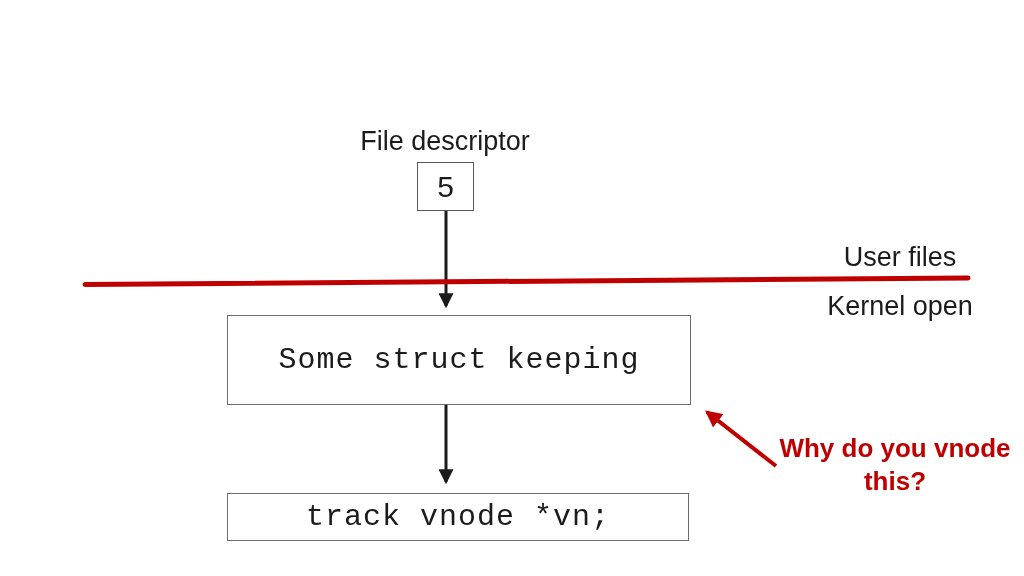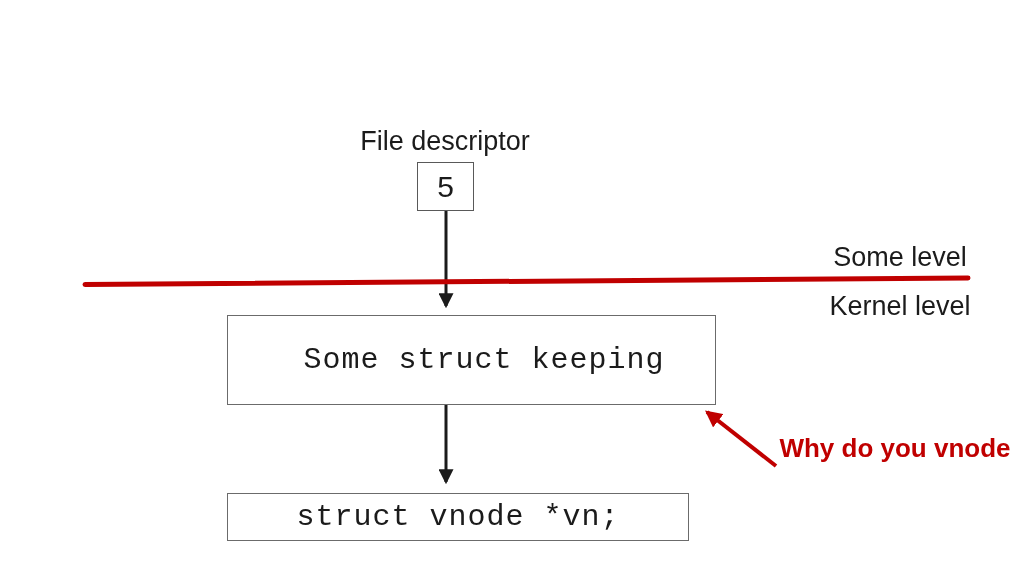--- a/index.html
+++ b/index.html
@@ -64,21 +64,20 @@
     display: flex;
     flex-direction: column;
     align-items: center;
     justify-content: center;
     font-family: "Liberation Mono", "DejaVu Sans Mono", monospace;
     font-size: 30px;
     letter-spacing: 1px;
     line-height: 41px;
     color: #1b1b1b;
     text-align: center;
-    padding-left: 25px;
   }
   .vnode-box {
     left: 208px;
     top: 493px;
     width: 460px;
     height: 46px;
     border: 1.5px solid #6b6b6b;
     background: #ffffff;
     display: flex;
     align-items: center;
@@ -130,29 +129,30 @@
 
     <line x1="757" y1="466" x2="688" y2="412" stroke="#c00000" stroke-width="4" marker-end="url(#arrow-red)"></line>
   </svg>
 
   <div class="abs fd-label">File descriptor</div>
 
   <div class="abs fd-box">
     <span>5</span>
   </div>
 
-  <div class="abs user-level">Some level</div>
+  <div class="abs user-level">User files</div>
 
-  <div class="abs kernel-level">Kernel level</div>
+  <div class="abs kernel-level">Kernel open</div>
 
   <div class="abs openfiles-box">
     <span>Some struct keeping</span>
   </div>
 
   <div class="abs vnode-box">
-    <span>struct vnode *vn;</span>
+    <span>track vnode *vn;</span>
   </div>
 
   <div class="abs annotation">
     <div>Why do you vnode</div>
+    <div>this?</div>
   </div>
 
 </div>
 
 </body></html>

